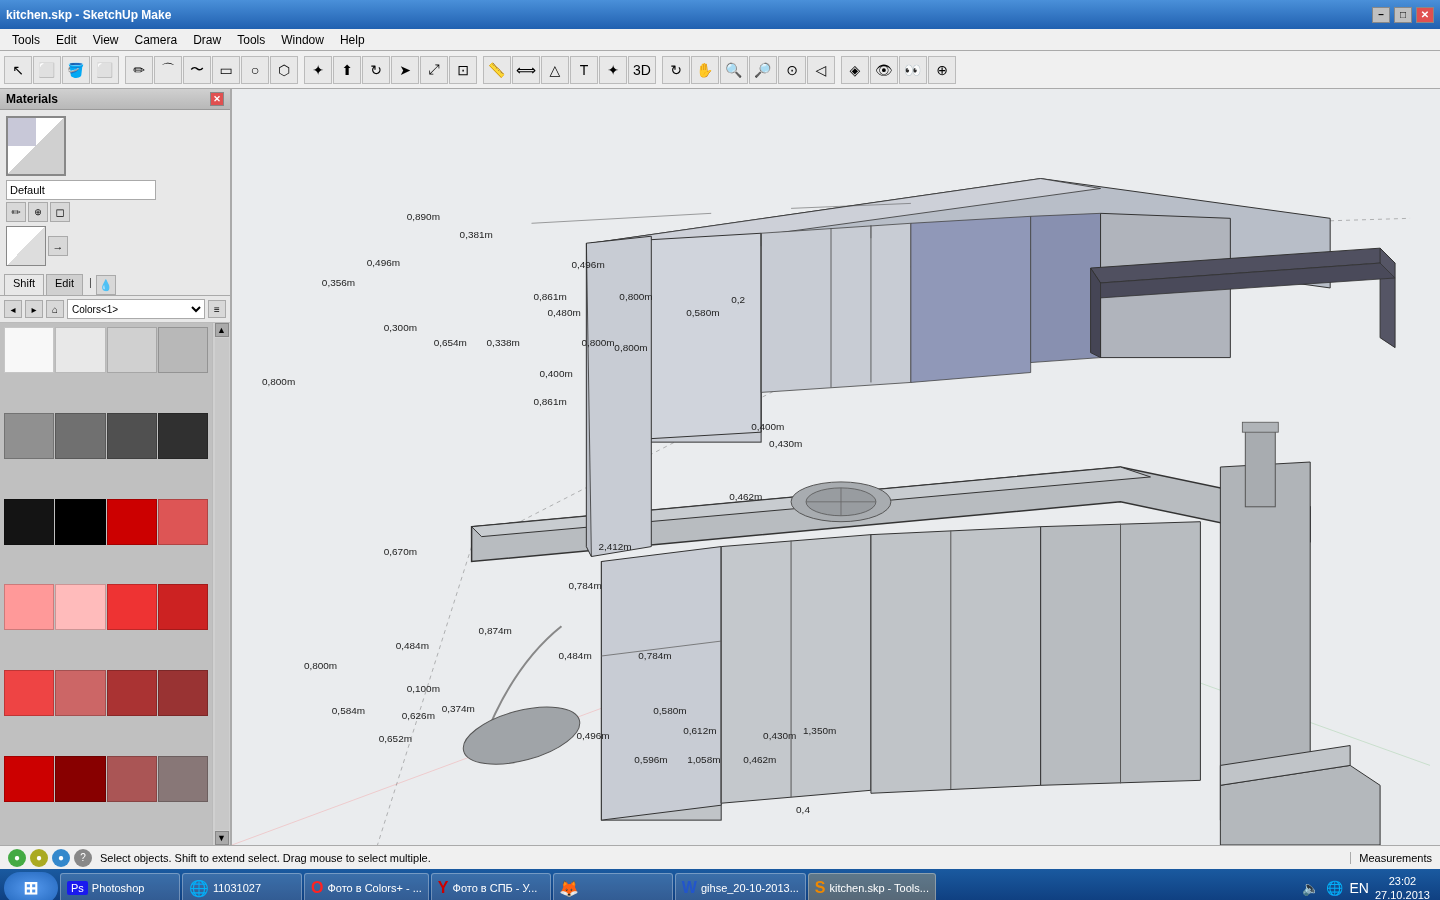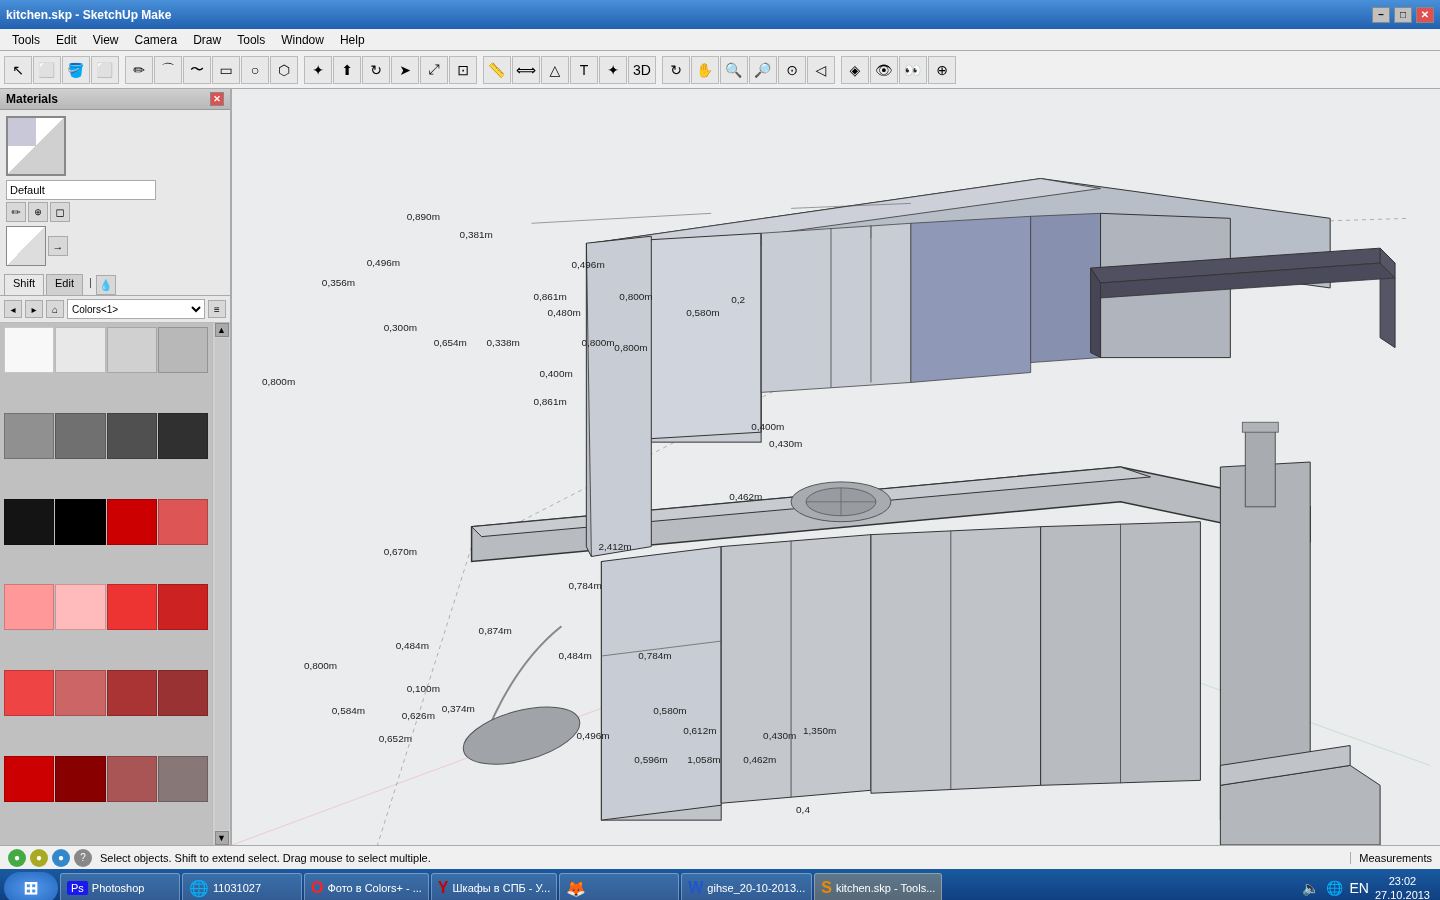--- a/index.html
+++ b/index.html
@@ -592,21 +592,21 @@
     <span>11031027</span>
   </div>
 
   <div class="taskbar-item">
     <span class="taskbar-icon" style="color:#ff2222;font-weight:bold;">O</span>
     <span>Фото в Colors+ - ...</span>
   </div>
 
   <div class="taskbar-item">
     <span class="taskbar-icon" style="color:#cc0000;font-weight:bold;">Y</span>
-    <span>Шкафы в СПБ - У...</span>
+    <span>Фото в СПБ - У...</span>
   </div>
 
   <div class="taskbar-item">
     <span class="taskbar-icon">🦊</span>
   </div>
 
   <div class="taskbar-item">
     <span class="taskbar-icon" style="color:#2255cc;font-weight:bold;">W</span>
     <span>gihse_20-10-2013...</span>
   </div>

